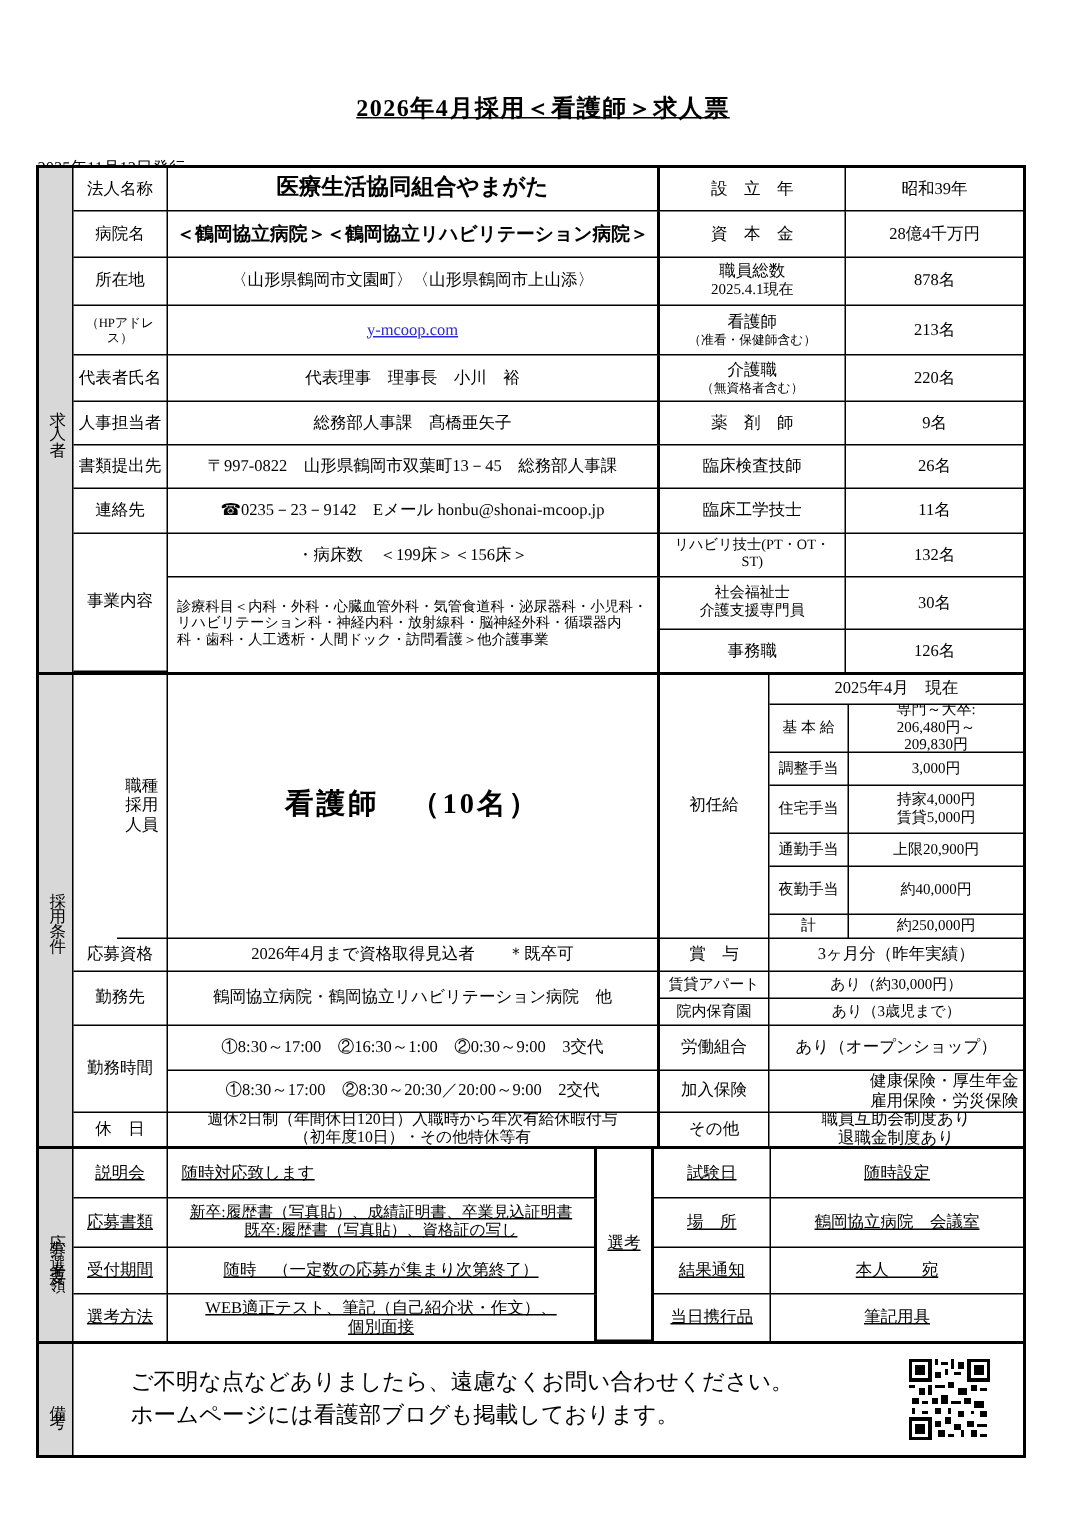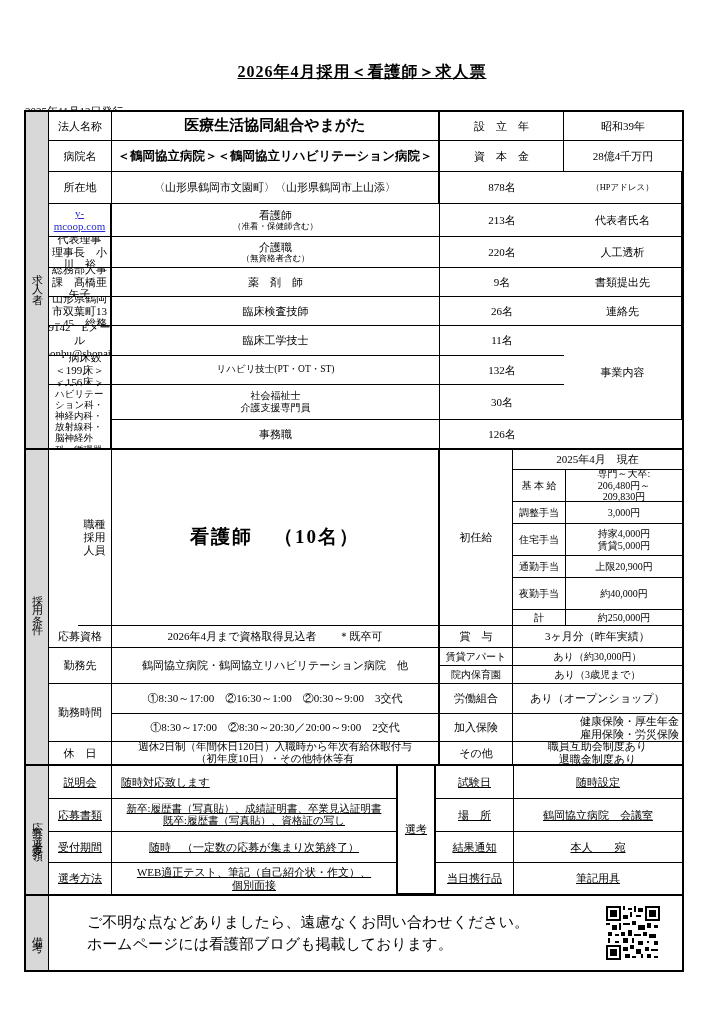--- a/index.html
+++ b/index.html
@@ -99,20 +99,24 @@
       <div class="c lastcol">
           <span>28億4千万円</span>
         </div>
 
       <div class="c">
           <span>所在地</span>
         </div>
       <div class="c thickR">
           <span>〈山形県鶴岡市文園町〉〈山形県鶴岡市上山添〉</span>
         </div>
+      <div class="c">
+          <span>職員総数</span>
+          <span class="f10">2025.4.1現在</span>
+        </div>
       <div class="c lastcol">
           <span>878名</span>
         </div>
 
       <div class="c xs">
           <span>（HPアドレス）</span>
         </div>
       <div class="c thickR">
           <span class="link">y-mcoop.com</span>
         </div>
@@ -132,21 +136,21 @@
         </div>
       <div class="c">
           <span>介護職</span>
           <span class="sub">（無資格者含む）</span>
         </div>
       <div class="c lastcol">
           <span>220名</span>
         </div>
 
       <div class="c">
-          <span>人工透析</span>
+          <span>人事担当者</span>
         </div>
       <div class="c thickR">
           <span>総務部人事課　髙橋亜矢子</span>
         </div>
       <div class="c">
           <span>薬　剤　師</span>
         </div>
       <div class="c lastcol">
           <span>9名</span>
         </div>

